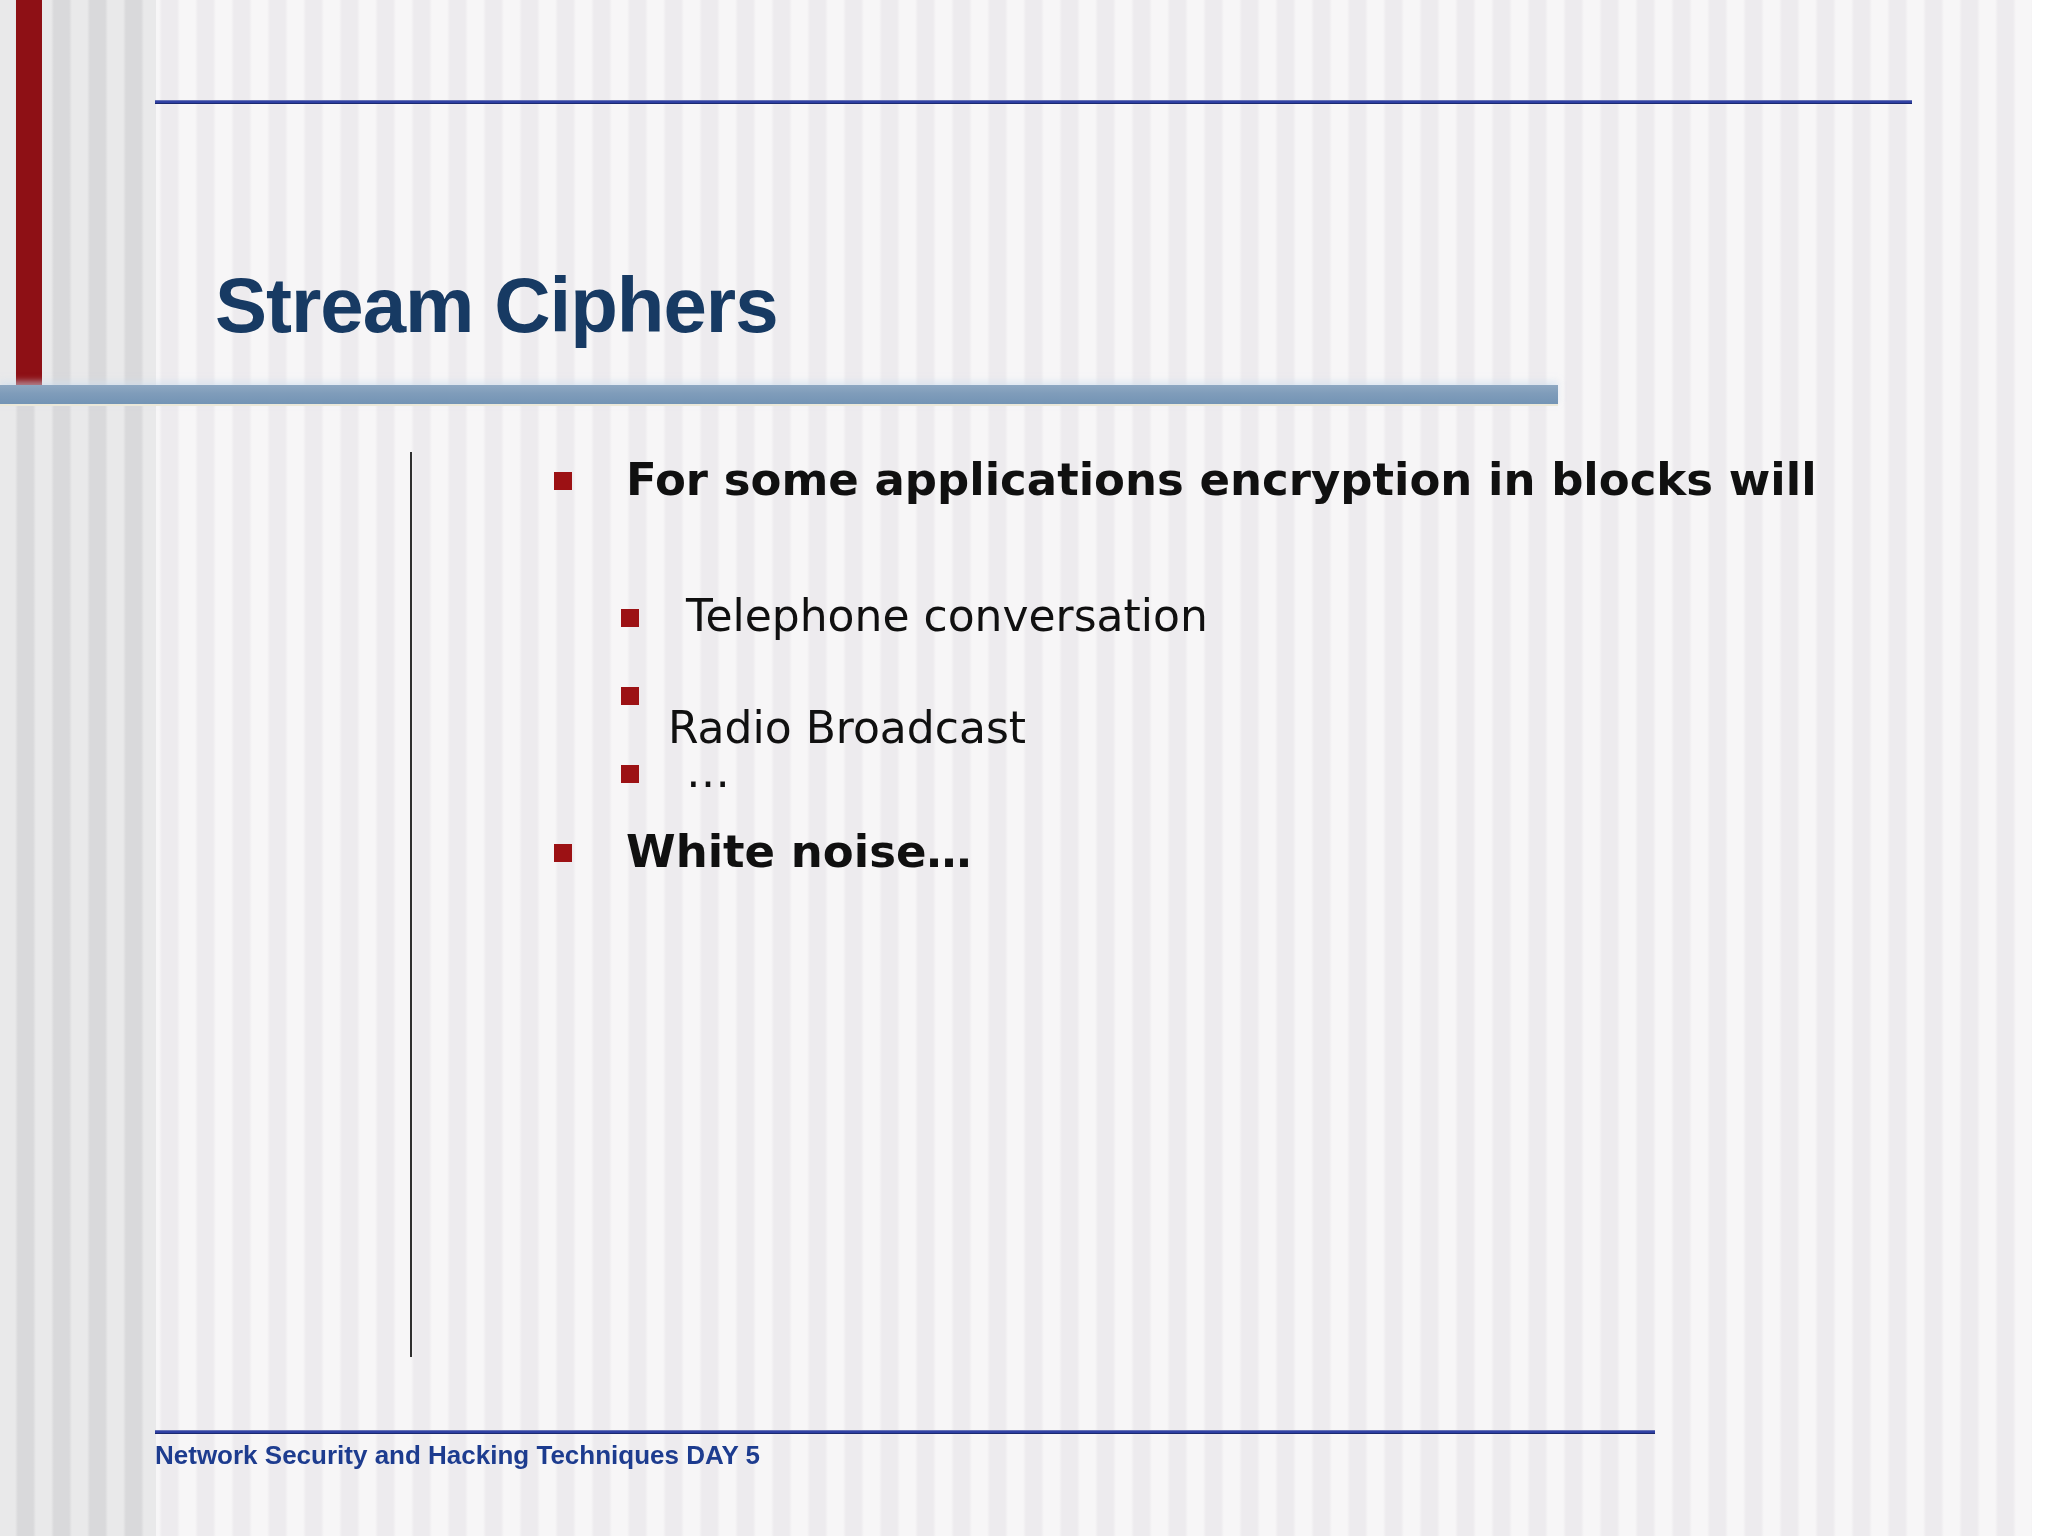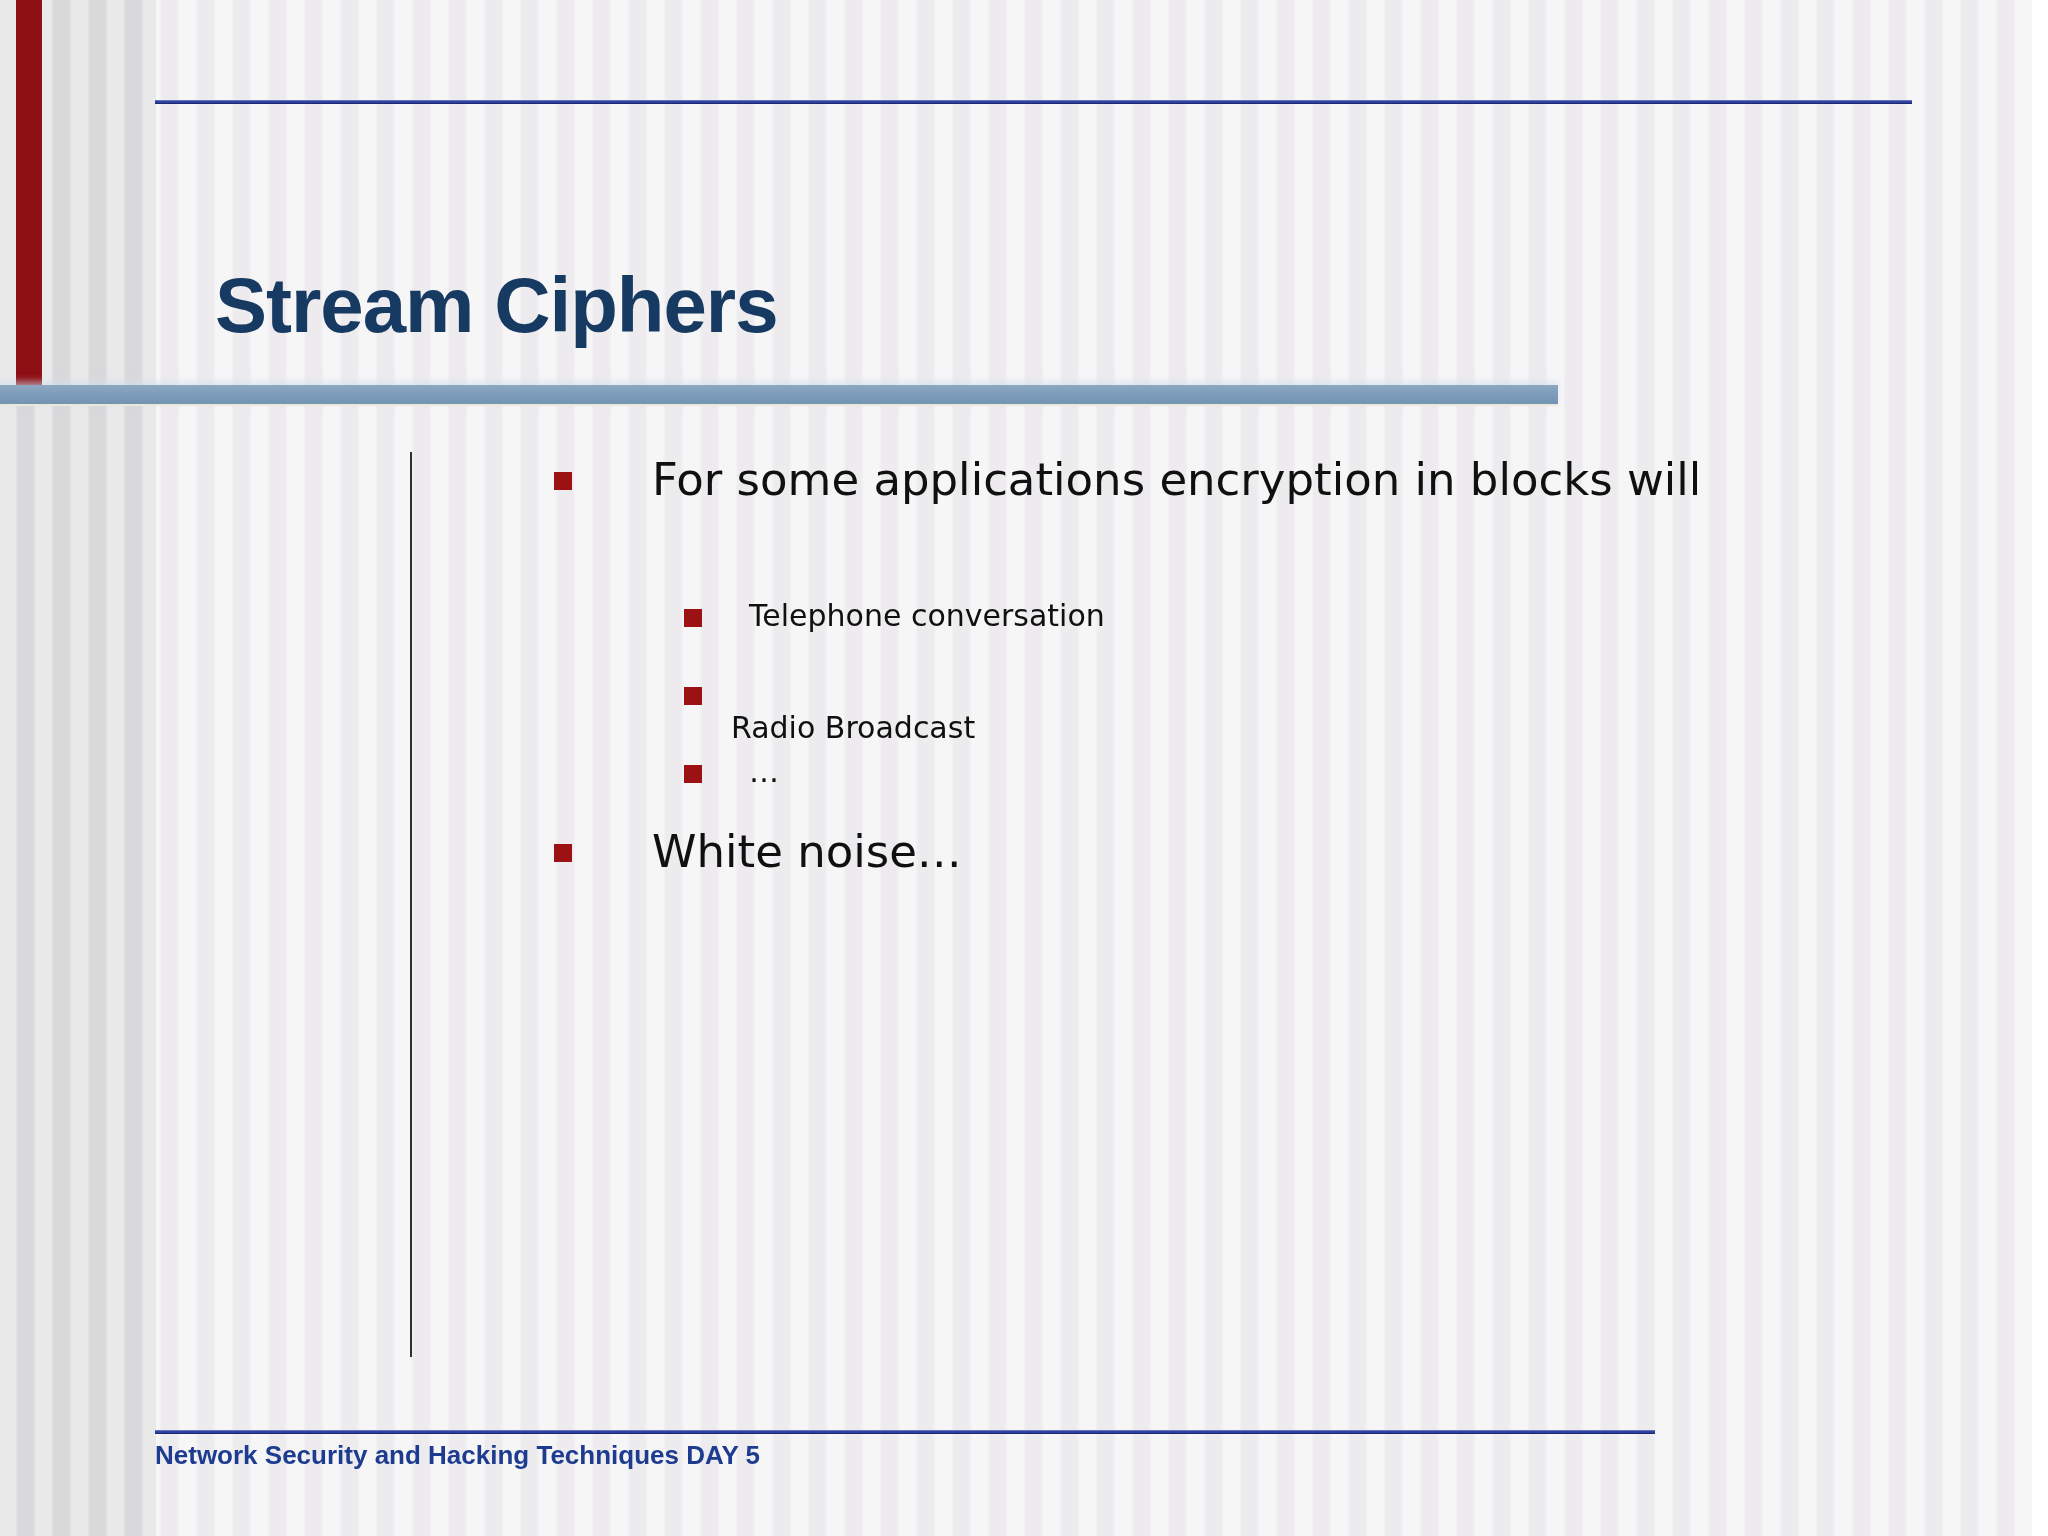--- a/index.html
+++ b/index.html
@@ -40,22 +40,22 @@
     box-shadow:0 -4px 6px rgba(205,222,238,0.55);
   }
   .vrule {
     position:absolute; left:410px; top:452px; width:2px; height:905px;
     background:#2f2f2f;
   }
   .li { position:absolute; display:flex; align-items:flex-start; color:#101010; }
   .li .sq { width:18px; height:18px; background:#9c1114; flex:none; }
   .lvl1 { left:554px; font-size:45px; line-height:52px; }
   .lvl1 .sq { margin-top:18px; }
-  .lvl1 .txt { margin-left:80px; }
-  .lvl2 { left:684px; font-size:30px; line-height:46px; }
+  .lvl1 .txt { margin-left:54px;font-weight:bold; }
+  .lvl2 { left:621px; font-size:44px; line-height:46px; }
   .lvl2 .sq { margin-top:16px; }
   .lvl2 .txt { margin-left:47px; }
   .txt span { display:block; white-space:nowrap; }
   .item1 { top:454px; }
   .sub1  { top:593px; }
   .sub2  { top:671px;flex-direction:column; }
   .sub3  { top:749px; }
   .item2 { top:826px; }
   .footer-rule {
     position:absolute; left:155px; top:1430px; width:1500px; height:4px;

